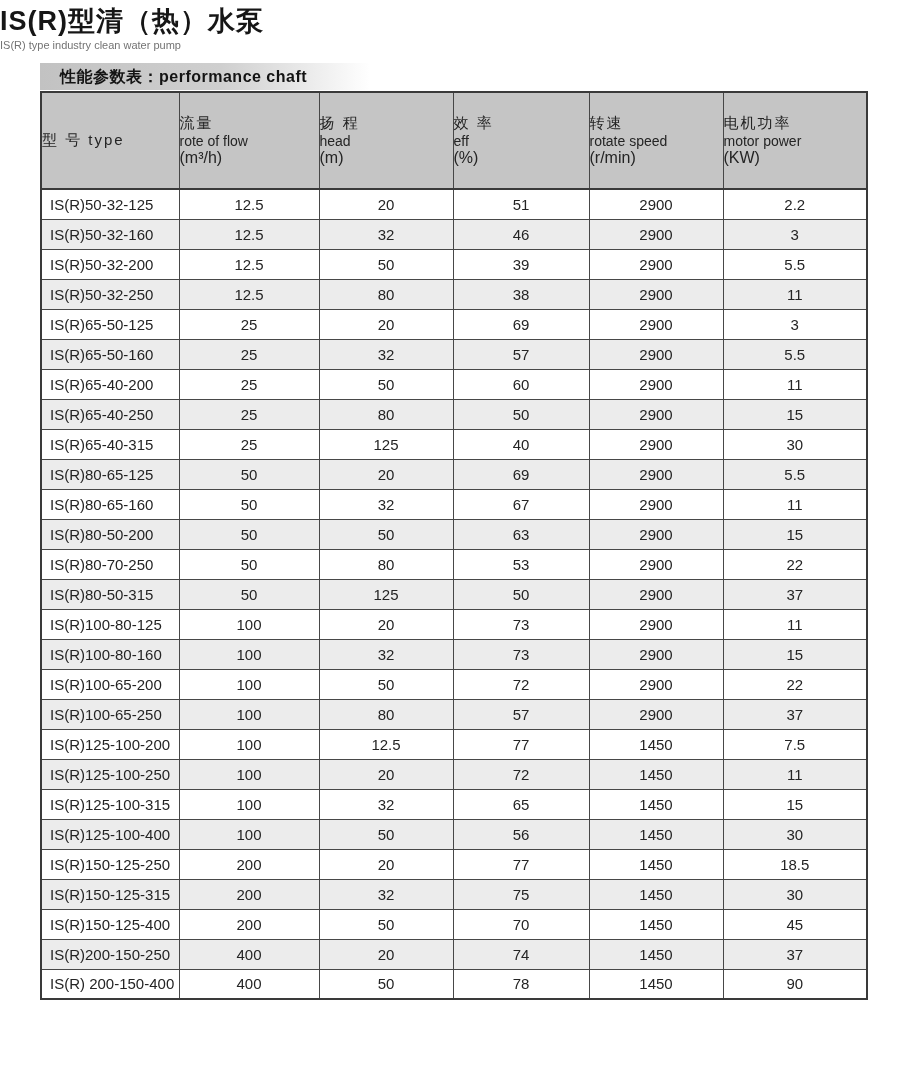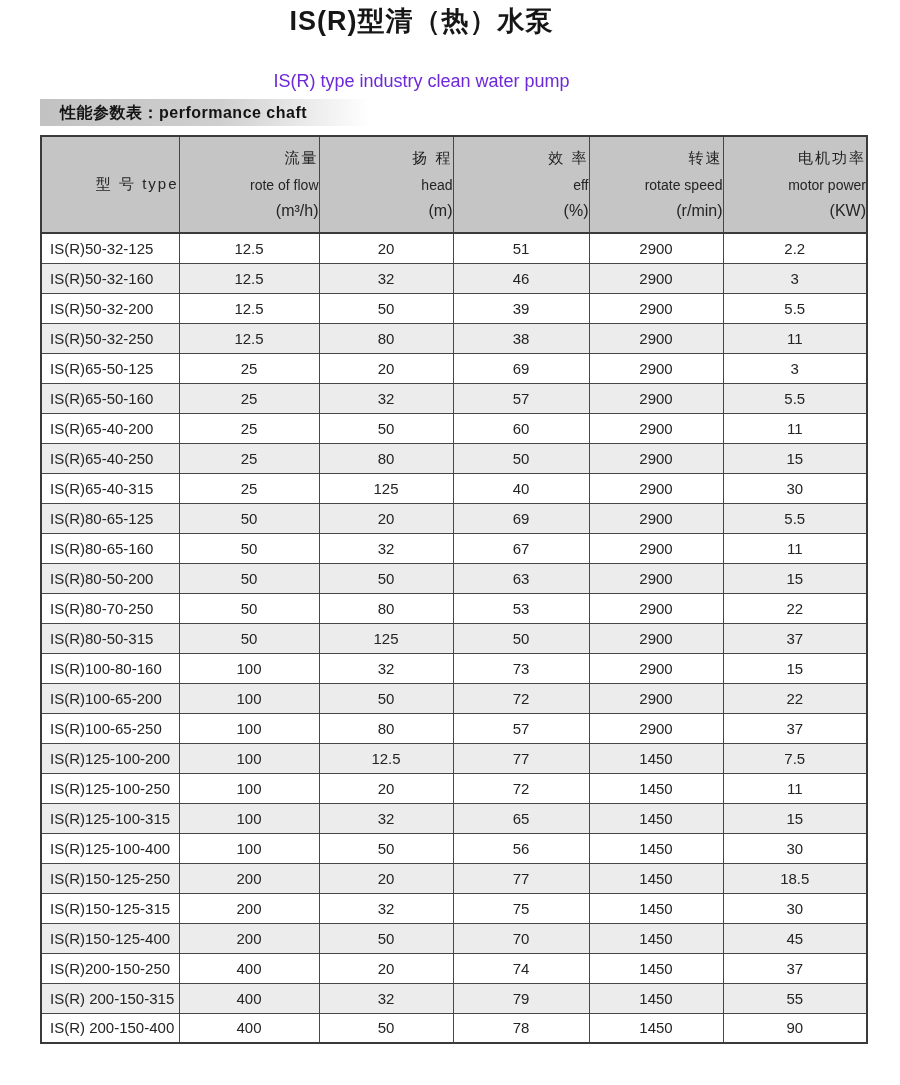--- a/index.html
+++ b/index.html
@@ -11,40 +11,39 @@
   }
   .page {
     position: relative;
     width: 900px;
     height: 1085px;
     background: #ffffff;
     overflow: hidden;
   }
   
   .title-block {
-    text-align: center;
+    text-align: left;
     padding: 6px 57px 0 0;
   }
   .title-zh {
     font-size: 27px;
     font-weight: bold;
     letter-spacing: 1px;
     line-height: 30px;
     color: #161616;
   }
   .title-en {
-    font-size: 18px;
+    font-size: 11px;
     font-weight: normal;
     line-height: 18px;
-    color: #6d28d9;
-    margin-top: 36px;
+    color: #737373;
   }
   
   .section-bar {
-    margin: 9px 0 9px 40px;
+    margin: 9px 0 1px 40px;
     width: 330px;
     height: 27px;
     line-height: 27px;
     padding-left: 20px;
     background: linear-gradient(to right, #c2c2c2 0%, #cfcfcf 55%, #f2f2f2 88%, #ffffff 100%);
     font-size: 16px;
     font-weight: bold;
     color: #141414;
     letter-spacing: 0.5px;
   }
@@ -65,23 +64,22 @@
   table.perf-table thead th {
     background: #c5c5c5;
     height: 97px;
     font-weight: normal;
     vertical-align: middle;
     border-bottom: 2px solid #3a3a3a;
   }
   .th-stack {
     display: flex;
     flex-direction: column;
-    align-items: flex-end;
+    align-items: flex-start;
     justify-content: center;
-    gap: 9px;
   }
   .th-zh   { font-size: 15px; letter-spacing: 2px; }
   .th-en   { font-size: 14px; letter-spacing: 0; }
   .th-unit { font-size: 16px; }
   table.perf-table tbody td {
     height: 30px;
     text-align: center;
     background: #ffffff;
   }
   table.perf-table tbody tr:nth-child(even) td {
@@ -266,20 +264,28 @@
         </tr>
         <tr>
           <td class="cell-model">IS(R)80-50-315</td>
           <td>50</td>
           <td>125</td>
           <td>50</td>
           <td>2900</td>
           <td>37</td>
         </tr>
         <tr>
+          <td class="cell-model">IS(R)100-80-125</td>
+          <td>100</td>
+          <td>20</td>
+          <td>73</td>
+          <td>2900</td>
+          <td>11</td>
+        </tr>
+        <tr>
           <td class="cell-model">IS(R)100-80-160</td>
           <td>100</td>
           <td>32</td>
           <td>73</td>
           <td>2900</td>
           <td>15</td>
         </tr>
         <tr>
           <td class="cell-model">IS(R)100-65-200</td>
           <td>100</td>
@@ -354,28 +360,20 @@
         </tr>
         <tr>
           <td class="cell-model">IS(R)200-150-250</td>
           <td>400</td>
           <td>20</td>
           <td>74</td>
           <td>1450</td>
           <td>37</td>
         </tr>
         <tr>
-          <td class="cell-model">IS(R) 200-150-315</td>
-          <td>400</td>
-          <td>32</td>
-          <td>79</td>
-          <td>1450</td>
-          <td>55</td>
-        </tr>
-        <tr>
           <td class="cell-model">IS(R) 200-150-400</td>
           <td>400</td>
           <td>50</td>
           <td>78</td>
           <td>1450</td>
           <td>90</td>
         </tr>
       </tbody>
   </table>
 

